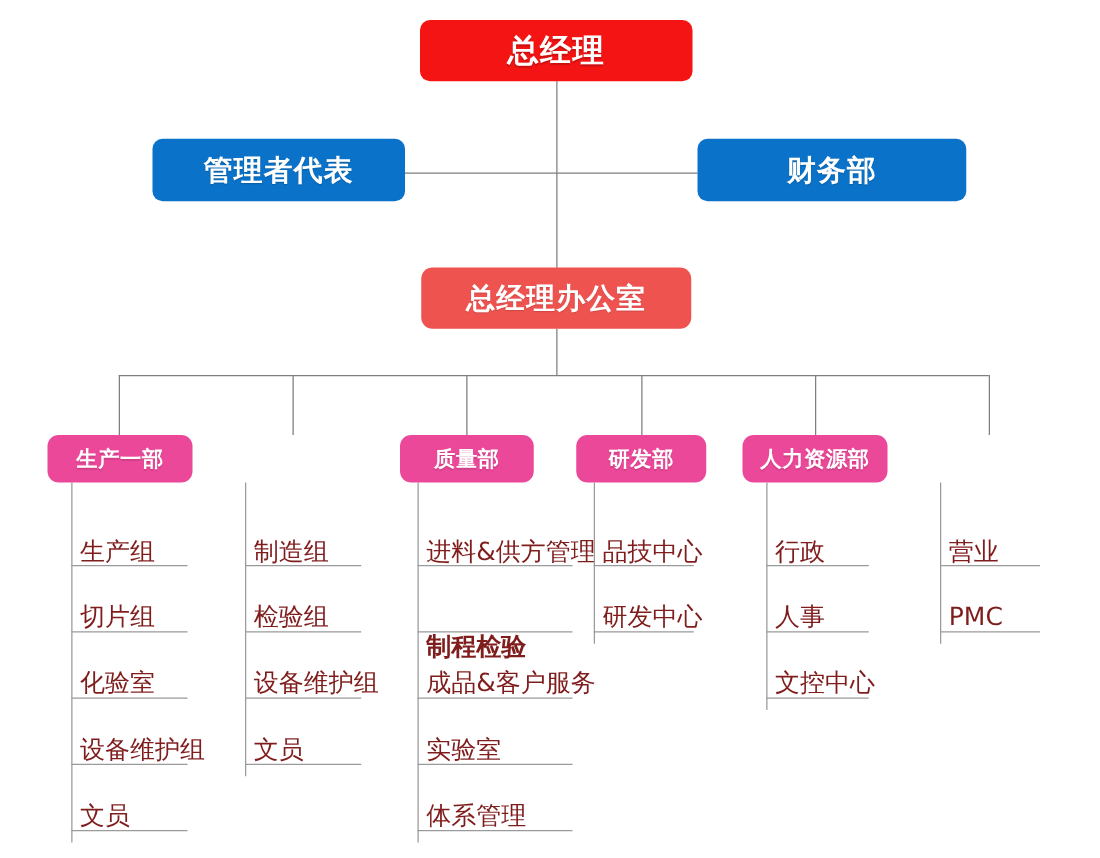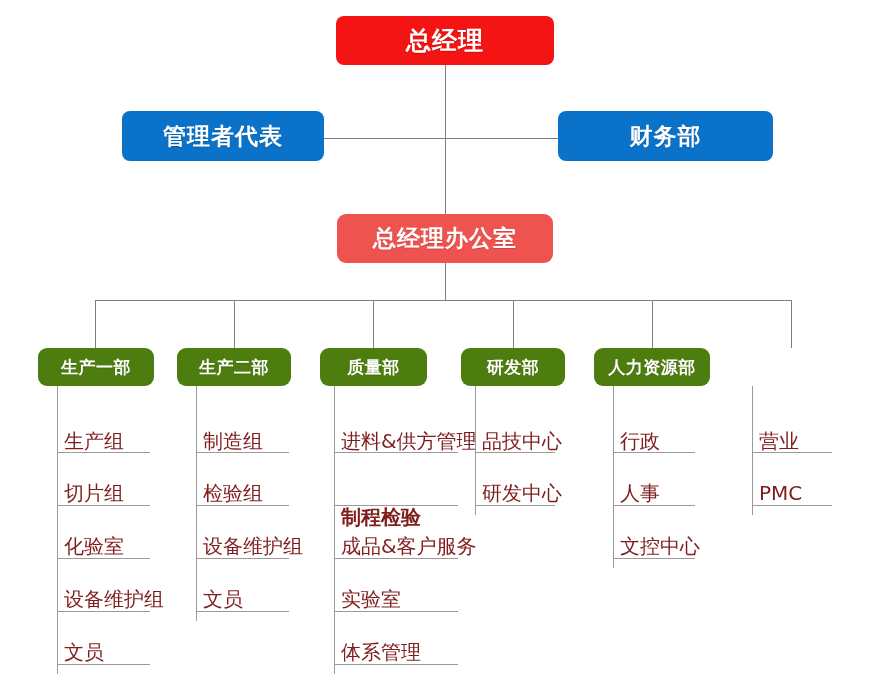--- a/index.html
+++ b/index.html
@@ -42,21 +42,21 @@
     text-shadow:0 1px 1px rgba(0,0,0,.18);
   }
   .node-office{
     border-radius:9px;
     background:#ef5350;
     font-size:23px;
     text-shadow:0 1px 1px rgba(0,0,0,.15);
   }
   .node-dept{
     border-radius:9px;
-    background:#4d7c0f;
+    background:#ec4899;
     font-size:17px;
     letter-spacing:.5px;
     text-shadow:0 1px 1px rgba(0,0,0,.12);
   }
 
   
   .subcol{position:absolute;}
   .subitem{
     position:absolute;
     color:#7f1d1d;
@@ -87,21 +87,20 @@
 
   <div class="node node-top" style="left:336px;top:16px;width:218px;height:49px;">总经理</div>
 
   <div class="node node-mid" style="left:122px;top:111px;width:202px;height:50px;">管理者代表</div>
 
   <div class="node node-mid" style="left:558px;top:111px;width:215px;height:50px;">财务部</div>
 
   <div class="node node-office" style="left:337px;top:214px;width:216px;height:49px;">总经理办公室</div>
 
   <div class="node node-dept" style="left:38px;top:348px;width:116px;height:38px;">生产一部</div>
-  <div class="node node-dept" style="left:177px;top:348px;width:114px;height:38px;">生产二部</div>
   <div class="node node-dept" style="left:320px;top:348px;width:107px;height:38px;">质量部</div>
   <div class="node node-dept" style="left:461px;top:348px;width:104px;height:38px;">研发部</div>
   <div class="node node-dept" style="left:594px;top:348px;width:116px;height:38px;">人力资源部</div>
 
   <div class="subcol">
     <div class="ln-sub v" style="left:57px;top:386px;height:288px;"></div>
     <div class="subitem" style="left:64px;top:428px;">生产组</div>
     <div class="ln-sub h" style="left:57px;top:452px;width:93px;"></div>
     <div class="subitem" style="left:64px;top:480px;">切片组</div>
     <div class="ln-sub h" style="left:57px;top:505px;width:93px;"></div>

